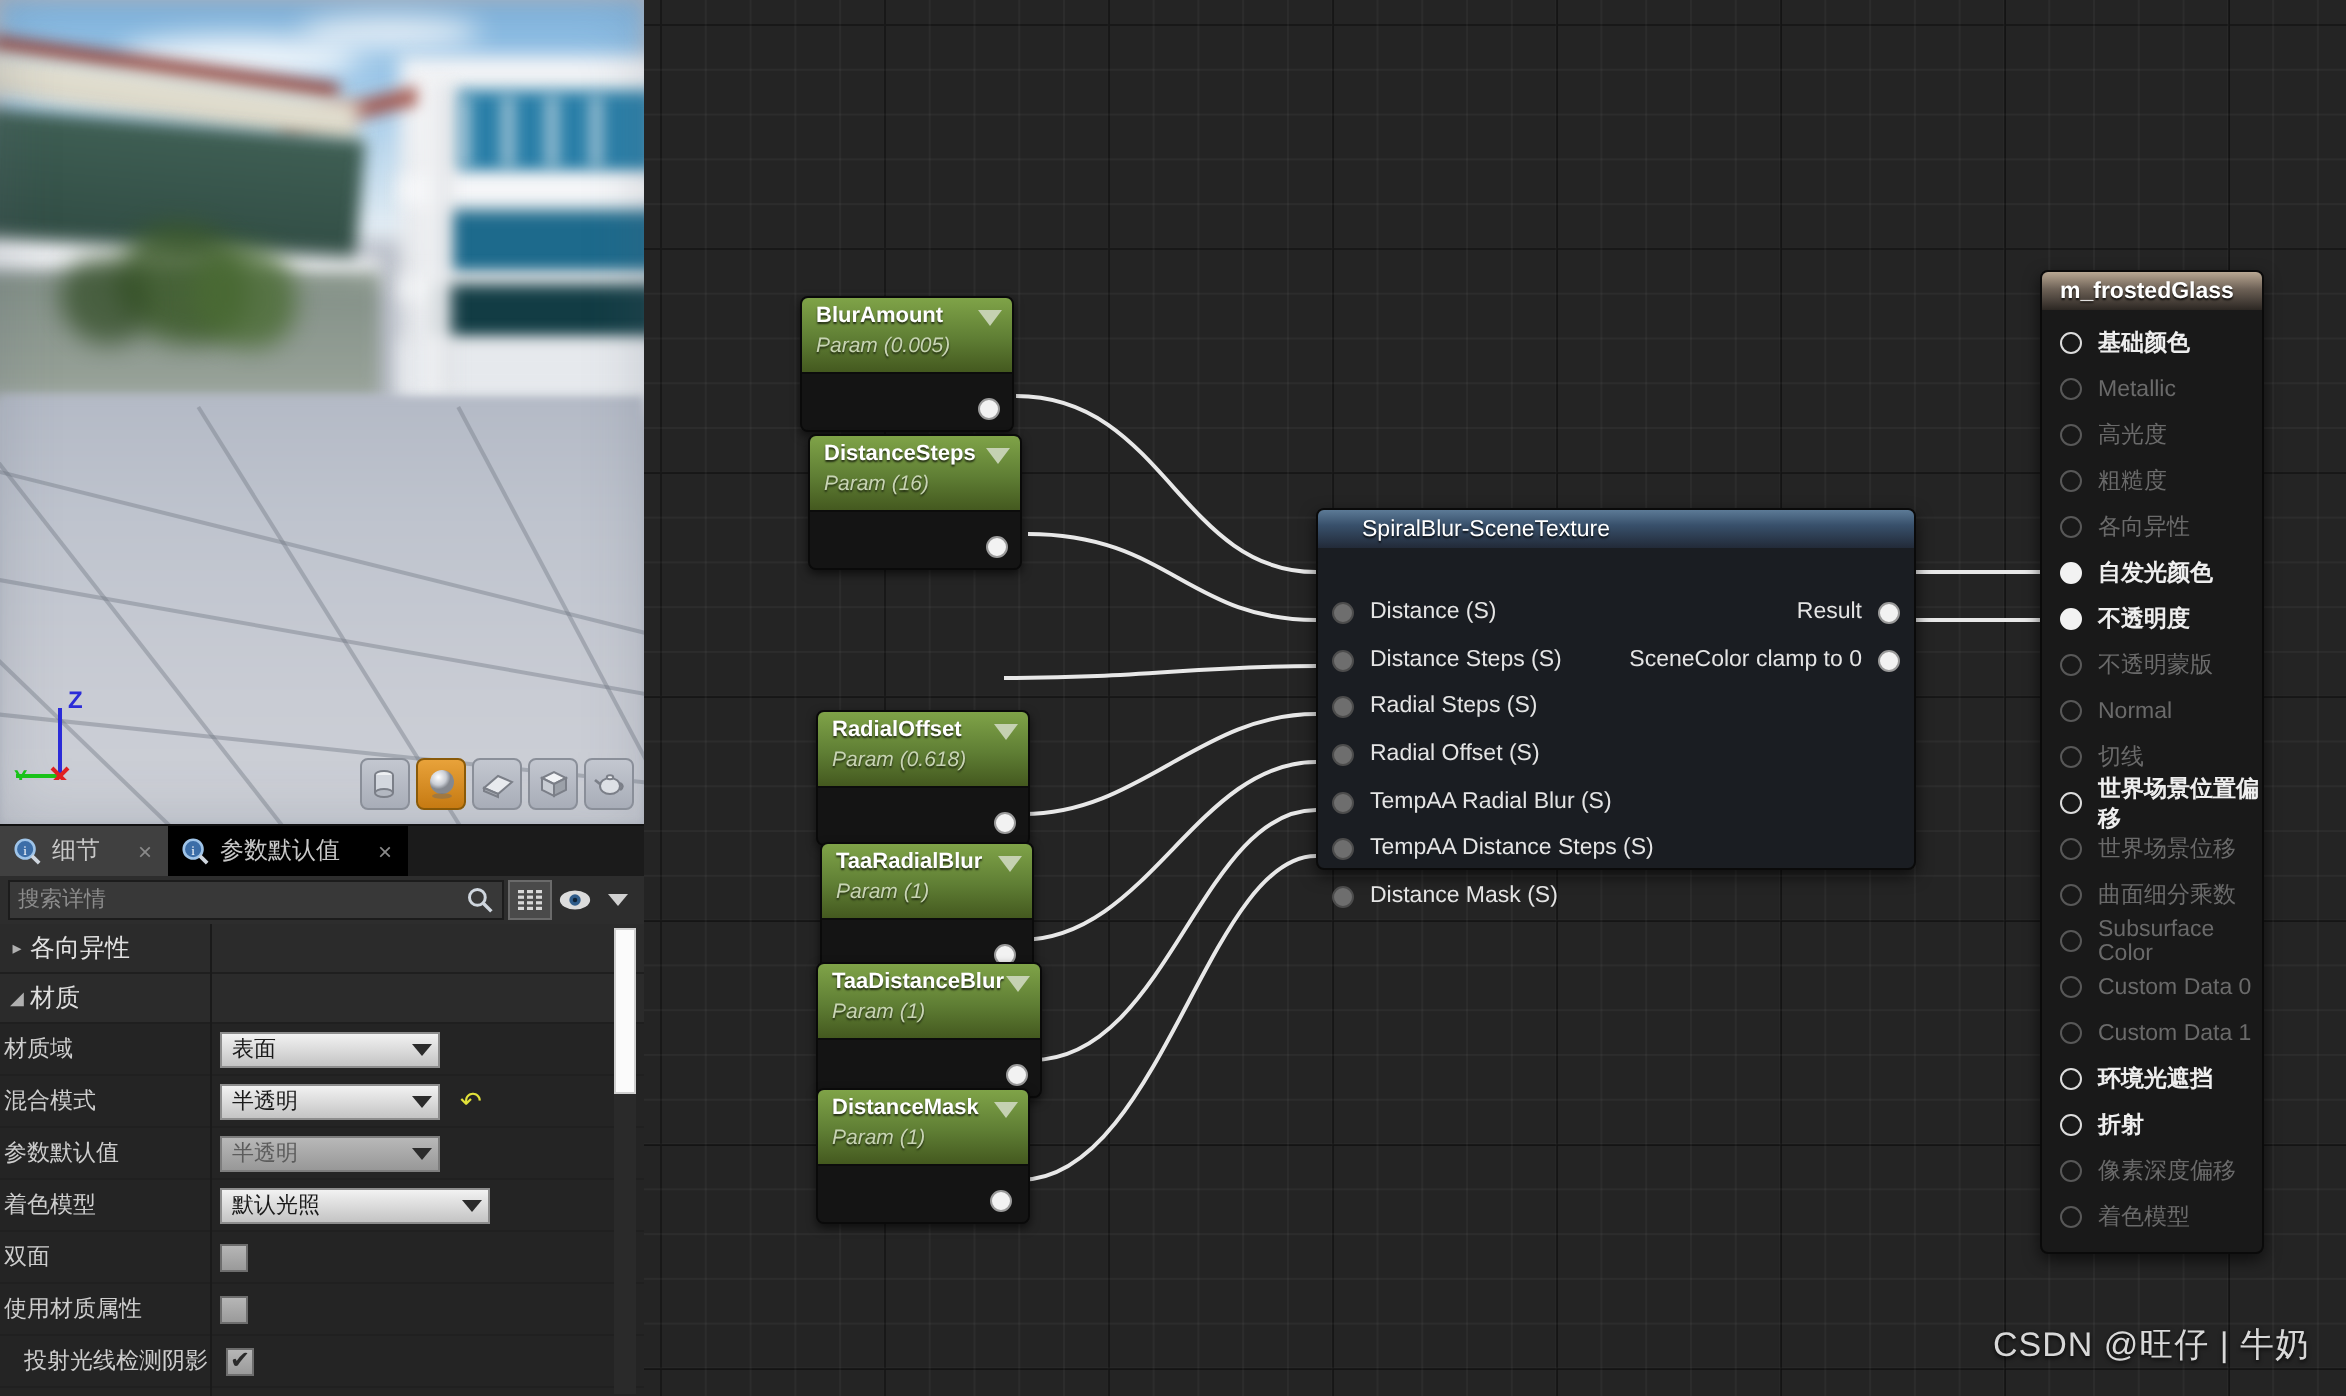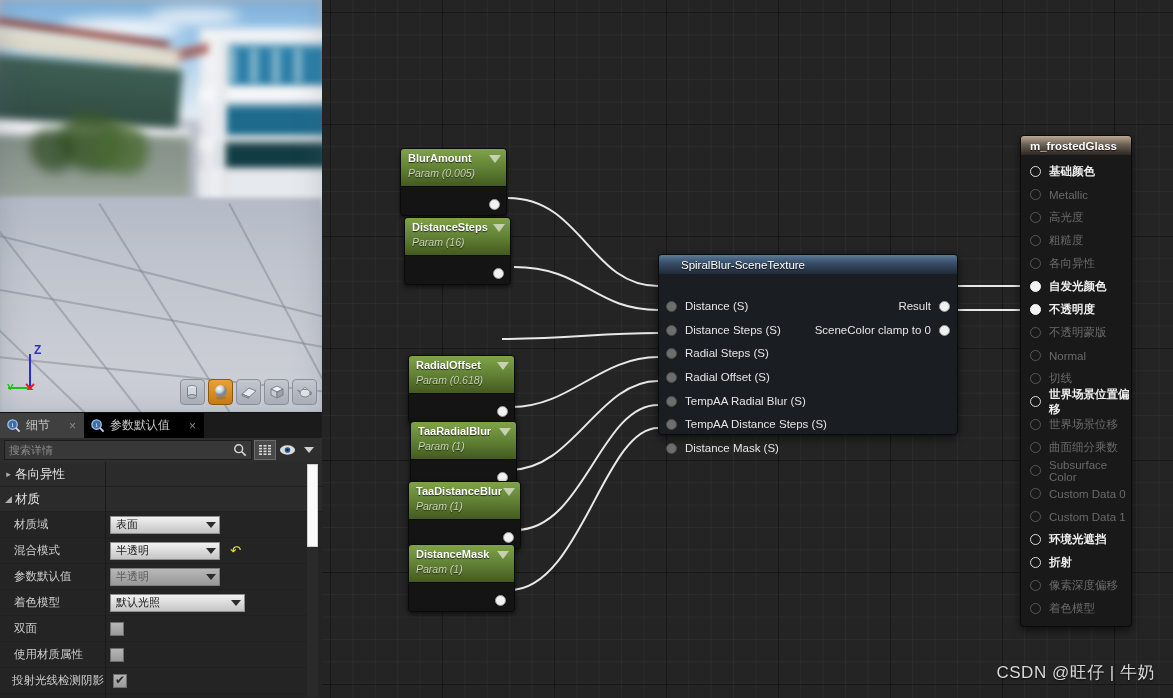--- a/index.html
+++ b/index.html
@@ -114,21 +114,21 @@
     background: #2b2b2b; border-bottom: 1px solid #1f1f1f;
     padding-left: 2px; cursor: pointer;
   }
   .cat-row .tri { width: 13px; color: #b0b0b0; font-size: 9px; text-align:center;}
   .cat-row .cat-label { font-size: 12.5px; color: #e0e0e0; }
   .prop-row {
     display: flex; align-items: center; height: 26px;
     border-bottom: 1px solid #202020;
   }
   .prop-name {
-    width: 105px; padding-left: 14px;
+    width: 105px; padding-left: 2px;
     font-size: 11.5px; color: #cdcdcd;
   }
   .prop-val { flex: 1; display: flex; align-items: center; padding-left: 5px; }
   .combo {
     width: 110px; height: 18px;
     background: linear-gradient(180deg,#f2f2f2,#c4c4c4);
     border: 1px solid #8d8d8d;
     display: flex; align-items: center; justify-content: space-between;
     padding: 0 3px 0 5px; cursor: pointer;
   }

